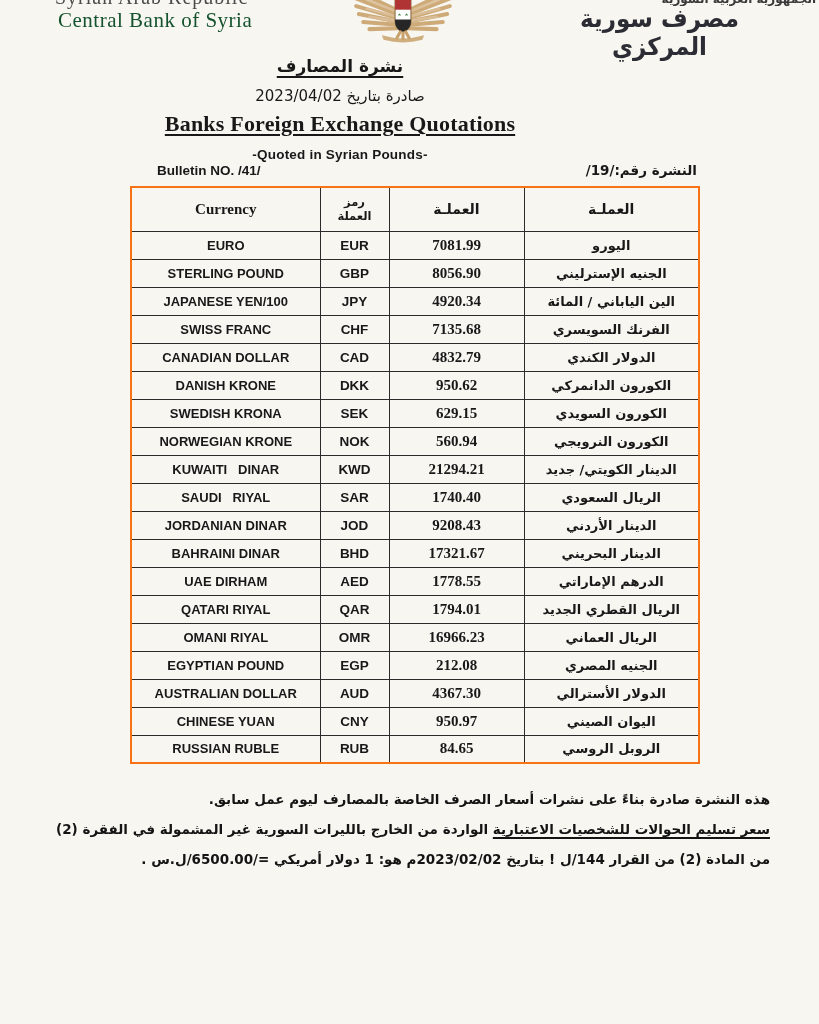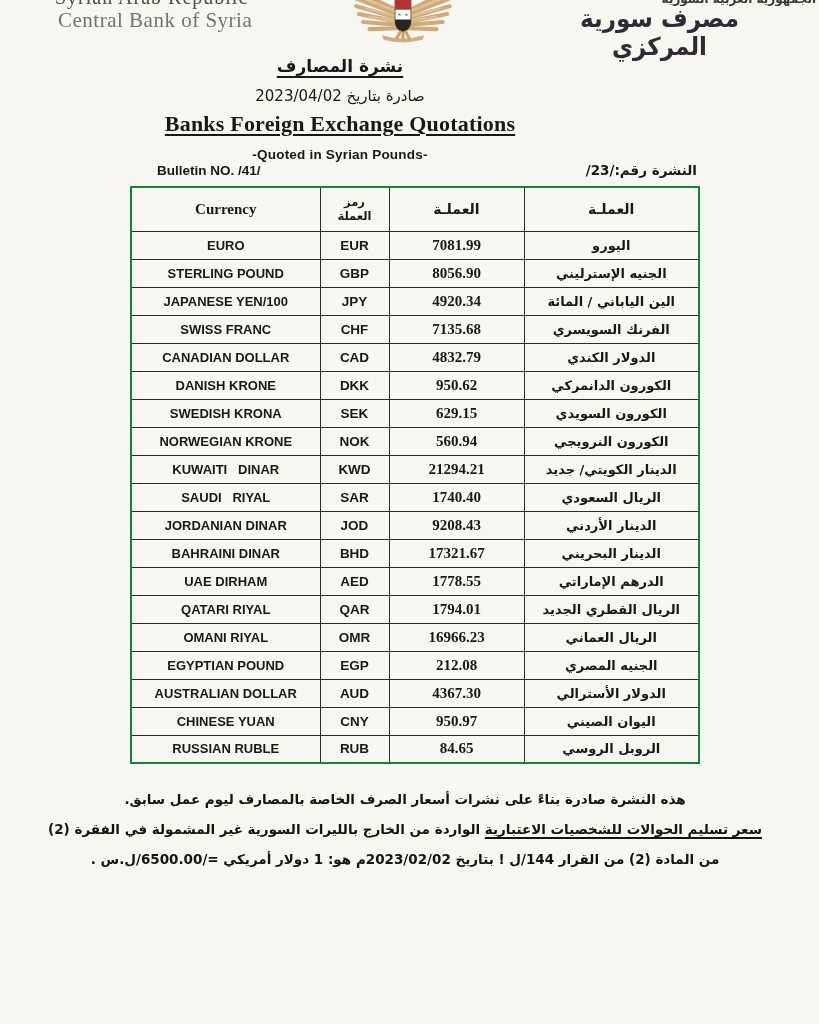--- a/index.html
+++ b/index.html
@@ -23,21 +23,21 @@
 
   .top-left-clip { left:55px; top:0; width:300px; height:9px; }
   .top-left-clip .inner { font-family:"Liberation Serif", serif; font-size:20px; transform:translateY(-14px); letter-spacing:1px; }
 
   .top-right-clip { left:558px; top:0; width:258px; height:6px; }
   .top-right-clip .inner { font-size:12px; font-weight:bold; transform:translateY(-8px); letter-spacing:2px; color:#3a3a3a; }
 
   .bank-name-en {
     position:absolute; left:58px; top:8px;
     font-family:"Liberation Serif", serif;
-    font-size:21px; color:#737373;
+    font-size:21px; color:#14532d;
     letter-spacing:.5px;
   }
   .calligraphy {
     position:absolute; left:552px; top:6px; width:215px;
     font-family:"DejaVu Sans", sans-serif;
     font-size:23px; font-weight:bold; color:#2c2c34;
     text-align:center; direction:rtl;
     transform:scaleY(1.08);
     letter-spacing:-1px;
   }
@@ -70,35 +70,35 @@
   }
   table.fx col.c-en  { width:189px; }
   table.fx col.c-code{ width:69px;  }
   table.fx col.c-mid { width:135px; }
   table.fx col.c-ar  { width:175px; }
   table.fx th, table.fx td {
     border:1.5px solid #2b2b2b;
     text-align:center; vertical-align:middle;
     padding:0;
   }
-  table.fx { border:2px solid #15803d;padding-left:24px; }
+  table.fx { border:2px solid #f97316;padding-left:24px; }
   tr.hdr { height:44px; }
   tr.row { height:28px; }
   .th-currency { font-family:"Liberation Serif", serif; font-size:15px; font-weight:bold; }
   .th-code { font-family:"DejaVu Sans", sans-serif; font-size:11.5px; font-weight:bold; direction:rtl; line-height:1.25; }
   .th-mid, .th-ar { font-family:"DejaVu Sans", sans-serif; font-size:14px; font-weight:bold; direction:rtl; }
   td.en  { font-size:13px; font-weight:bold; white-space:pre-wrap; }
   td.code{ font-size:13.5px; font-weight:bold; }
   td.mid { font-family:"Liberation Serif", serif; font-size:15px; font-weight:bold; }
   td.arb { font-family:"DejaVu Sans", sans-serif; font-size:13px; font-weight:bold; direction:rtl; }
 
   
   .footer-line {
     position:absolute; left:40px; width:730px;
-    text-align:center; direction:rtl;
+    text-align:right; direction:rtl;
     font-family:"DejaVu Sans", sans-serif;
     font-size:13.5px; font-weight:bold; color:#141414;
   }
   .fl1 { top:791px; }
   .fl2 { top:821px; }
   .fl3 { top:851px; }
   .u { text-decoration:underline; text-underline-offset:3px; text-decoration-thickness:1.5px; }
 </style>
 </head>
 <body>
@@ -157,21 +157,21 @@
     <span class="inner ar" dir="rtl">الجمهورية العربية السورية</span>
   </div>
   <div class="calligraphy">مصرف سورية المركزي</div>
 
   <div class="centered title-ar ar">نشرة المصارف</div>
   <div class="centered issued-ar ar">صادرة بتاريخ 2023/04/02</div>
   <div class="centered subtitle-en">-Quoted in Syrian Pounds-</div>
   <div class="centered title-en">Banks Foreign Exchange Quotations</div>
 
   <div class="bulletin-en">Bulletin NO. /41/</div>
-  <div class="bulletin-ar ar">النشرة رقم:/23/</div>
+  <div class="bulletin-ar ar">النشرة رقم:/19/</div>
 
   <table class="fx">
     <colgroup>
         <col class="c-en">
         <col class="c-code">
         <col class="c-mid">
         <col class="c-ar">
       </colgroup>
     <thead>
       <tr class="hdr">

